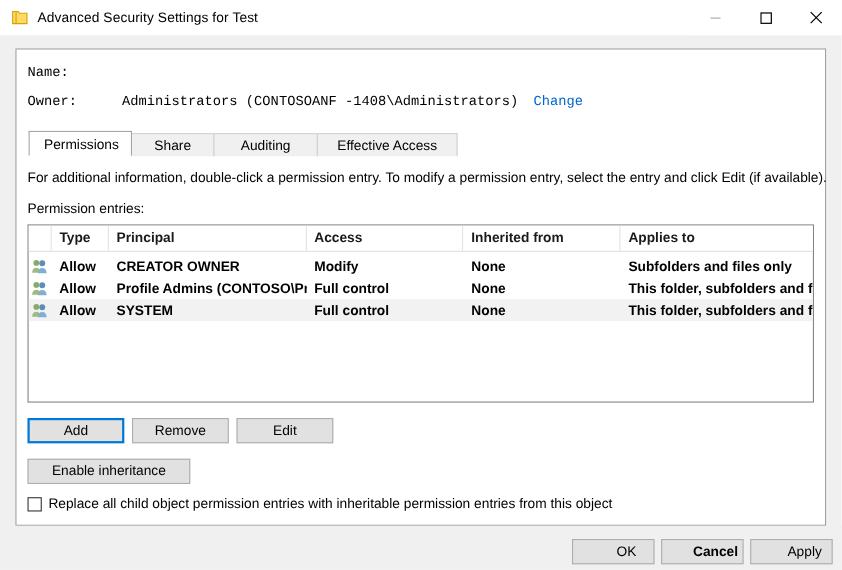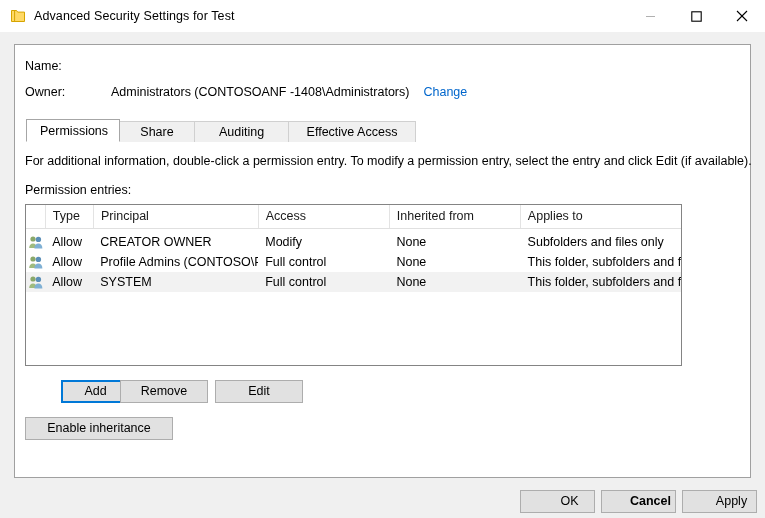--- a/index.html
+++ b/index.html
@@ -65,20 +65,21 @@
     background: #ffffff;
     border: 1px solid #a0a0a0;
     box-sizing: border-box;
   }
 
   
   .field-row {
     display: flex;
     align-items: baseline;
     margin-left: 10px;
+    font-family: Liberation Mono, monospace;
   }
   .field-label {
     width: 86px;
     flex: 0 0 auto;
     font-size: 12.5px;
   }
   .field-value {
     font-size: 12.5px;
   }
   .change-link {
@@ -143,26 +144,27 @@
     left: 10px;
     top: 41px;
     font-size: 12.5px;
   }
 
   
   .listbox {
     position: absolute;
     left: 10px;
     top: 62px;
-    width: 657px;
+    width: 715px;
     height: 162px;
     background: #ffffff;
     border: 1px solid #848484;
     box-sizing: border-box;
     overflow: hidden;
+    font-weight: bold;
   }
   .lv-head {
     display: flex;
     height: 23px;
     border-bottom: 1px solid #e0e0e0;
     background: #ffffff;
   }
   .lv-head .cell {
     font-size: 12.5px;
     line-height: 23px;
@@ -214,21 +216,21 @@
     box-sizing: border-box;
     cursor: default;
     padding: 0;
     text-align: center;
     line-height: 21px;
   }
   .btn.focus {
     border: 2px solid #0078d7;
     line-height: 19px;
   }
-  .btn-add    { position: absolute; left: 10px;  top: 238px; width: 69px; margin-left: 36px; }
+  .btn-add    { position: absolute; left: 10px;  top: 238px; width: 88px; }
   .btn-remove { position: absolute; left: 105px; top: 238px; width: 88px; }
   .btn-edit   { position: absolute; left: 200px; top: 238px; width: 88px; }
   .btn-inherit{ position: absolute; left: 10px;  top: 275px; width: 148px; }
 
   
   .chk-row {
     position: absolute;
     left: 10px;
     top: 309px;
     display: flex;
@@ -399,20 +401,24 @@
         <div class="cell c-app">This folder, subfolders and files</div>
       </div>
 
     </div>
 
     <div class="btn btn-add focus">Add</div>
     <div class="btn btn-remove">Remove</div>
     <div class="btn btn-edit">Edit</div>
     <div class="btn btn-inherit">Enable inheritance</div>
 
+    <div class="chk-row">
+      <span class="chk-box"></span>
+      <span class="chk-label">Replace all child object permission entries with inheritable permission entries from this object</span>
+    </div>
 
   </div>
 </div>
 
 <div class="footer">
   <div class="foot-btn foot-ok">OK</div>
   <div class="foot-btn foot-cancel">Cancel</div>
   <div class="foot-btn foot-apply">Apply</div>
 </div>
 

